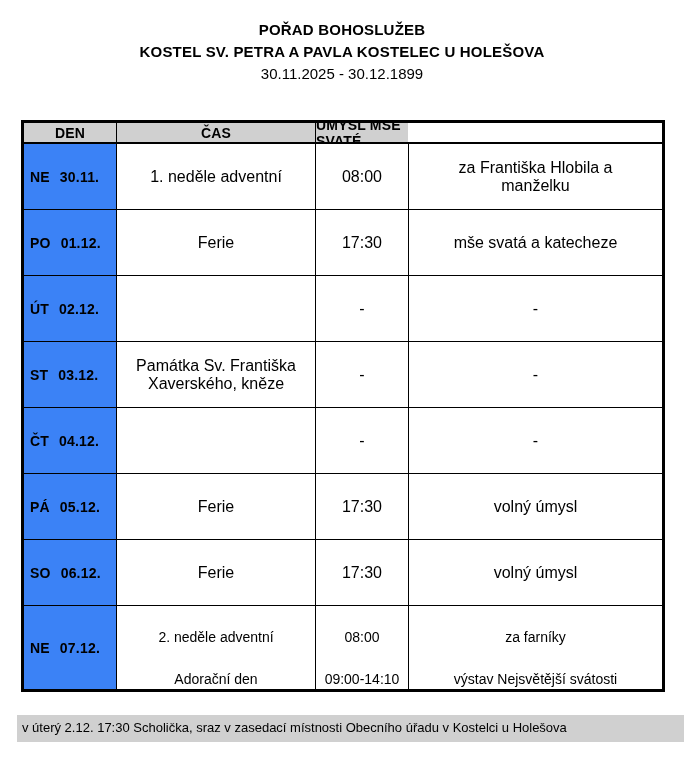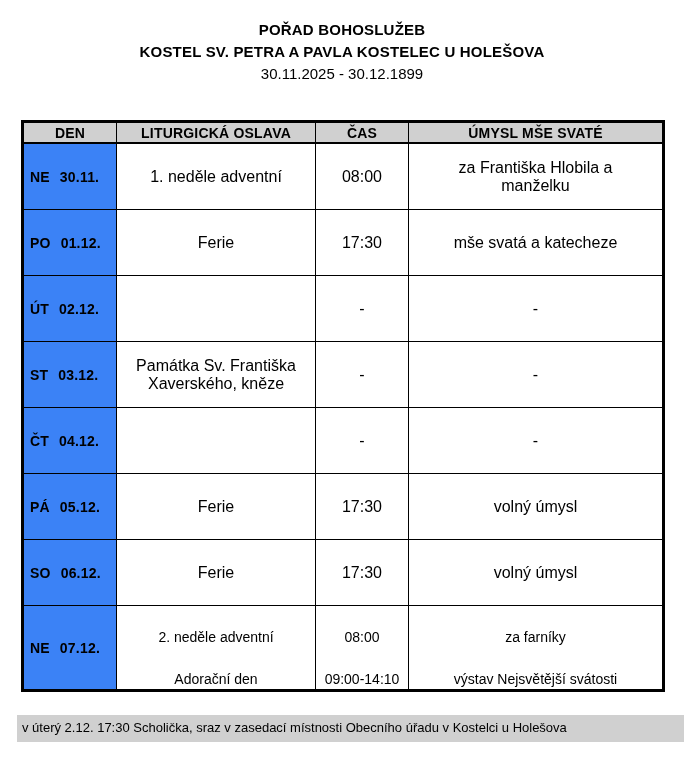--- a/index.html
+++ b/index.html
@@ -108,21 +108,20 @@
   <header class="title-block">
     <div class="title-line-bold">POŘAD BOHOSLUŽEB</div>
     <div class="title-line-bold">KOSTEL SV. PETRA A PAVLA KOSTELEC U HOLEŠOVA</div>
     <div class="title-line-plain">30.11.2025 - 30.12.1899</div>
   </header>
 
   <div class="schedule-table">
 
     <div class="row header-row">
       <div class="cell hcell">DEN</div>
-      <div class="cell hcell">LITURGICKÁ OSLAVA</div>
       <div class="cell hcell">ČAS</div>
       <div class="cell hcell">ÚMYSL MŠE SVATÉ</div>
     </div>
 
     <div class="row">
       <div class="cell day-cell">
         <span>NE</span>
         <span>30.11.</span>
       </div>
       <div class="cell body-cell">1. neděle adventní</div>

